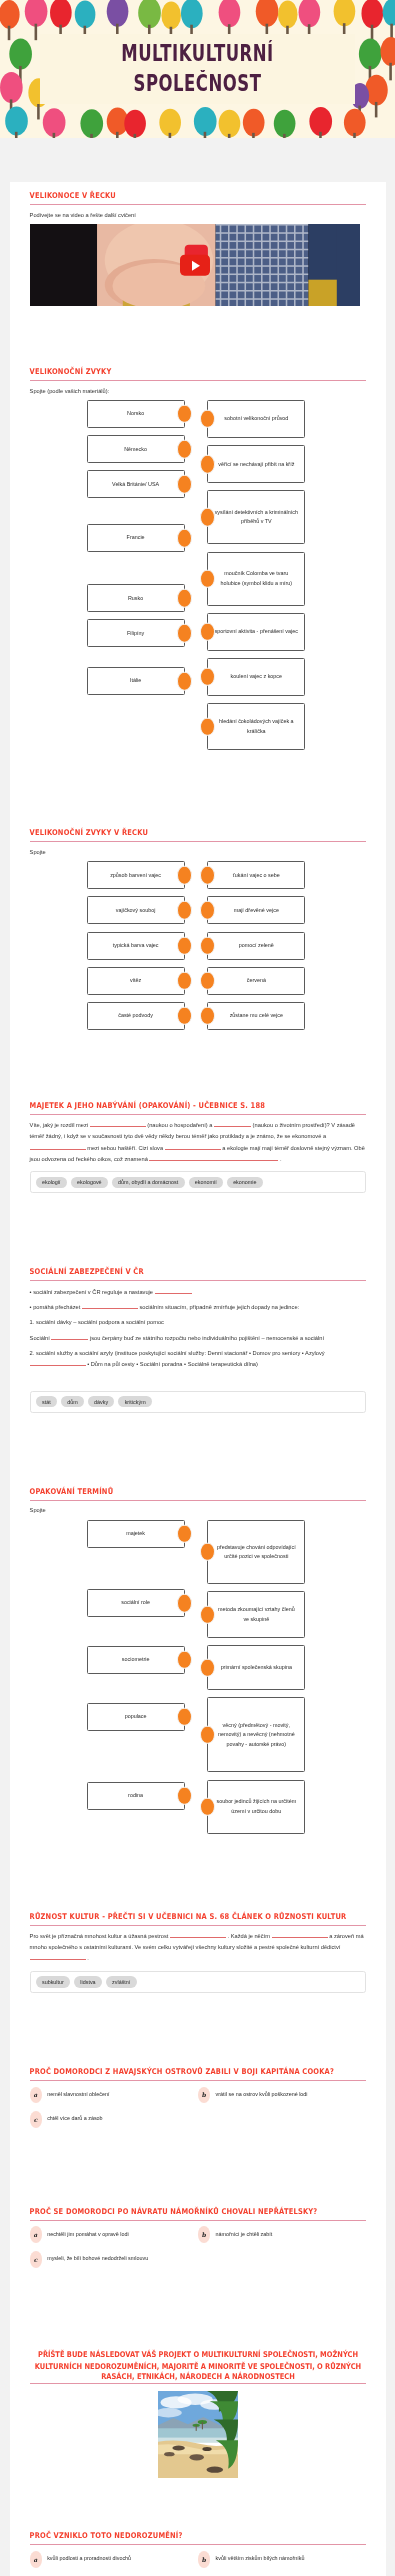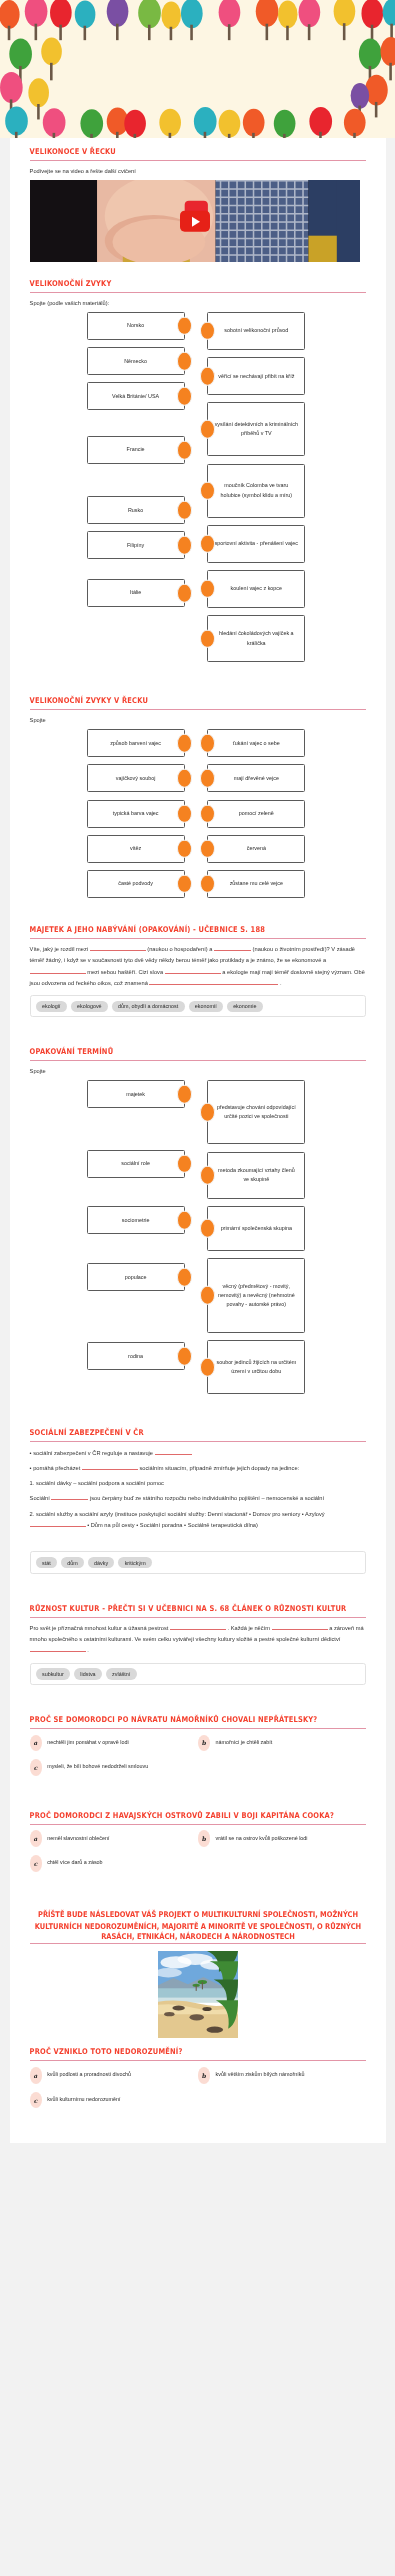--- a/index.html
+++ b/index.html
@@ -41,21 +41,21 @@
   .title-plate .t1 { font-size: 16.5px; margin-bottom: 8.2px; }
   .title-plate .t2 { font-size: 16.5px; margin-top: 5.2px; }
 
   
   .content {
     width: 376px;
     margin: 0 auto;
     background: #ffffff;
     padding: 0 0 7.2px 0;
   }
-  .sec { padding: 7.2px 19.6px 2.1px 19.6px; }
+  .sec { padding: 7.2px 19.6px 2.1px 19.6px; margin-top: 44px; }
   .sec.first { padding-top: 9.3px; }
 
   h2.head {
     font-family: "DejaVu Sans", sans-serif;
     font-weight: bold;
     font-size: 6.7px;
     line-height: 1.25;
     letter-spacing: 0.2px;
     color: #f4402e;
     margin: 0 0 2.6px 0;
@@ -259,20 +259,24 @@
             <rect x="489" y="258" width="5" height="22" fill="#6b5846"></rect>
           <ellipse cx="552" cy="240" rx="21" ry="27" fill="#3fa23c"></ellipse>
             <rect x="549" y="260" width="5" height="20" fill="#6b5846"></rect>
           <ellipse cx="622" cy="236" rx="22" ry="28" fill="#e8252e"></ellipse>
             <rect x="619" y="256" width="5" height="24" fill="#6b5846"></rect>
           <ellipse cx="688" cy="238" rx="21" ry="27" fill="#f05a28"></ellipse>
             <rect x="685" y="258" width="5" height="22" fill="#6b5846"></rect>
         </g>
       </g>
     </svg>
+    <div class="title-plate">
+      <div class="t1">MULTIKULTURNÍ</div>
+      <div class="t2">SPOLEČNOST</div>
+    </div>
   </div>
 
   <div class="content">
 
     <section class="sec first">
       <h2 class="head">VELIKONOCE V ŘECKU</h2>
       <div class="rule"></div>
       <p class="lead">Podívejte se na video a řešte další cvičení</p>
 
       <div class="video-wrap">
@@ -463,74 +467,20 @@
         <span class="chip">ekologií</span>
         <span class="chip">ekologové</span>
         <span class="chip">dům, obydlí a domácnost</span>
         <span class="chip">ekonomií</span>
         <span class="chip">ekonomie</span>
       </div>
       <div class="spacer-lg"></div>
     </section>
 
     <section class="sec">
-      <h2 class="head">OPAKOVÁNÍ TERMÍNŮ</h2>
-      <div class="rule"></div>
-      <p class="lead">Spojte</p>
-
-      <div class="match">
-        <div class="mcol left">
-          <div class="mrow">
-              <div class="mbox">majetek</div>
-              <div class="dot"></div>
-            </div>
-          <div class="mrow" style="margin-top:34px;">
-              <div class="mbox">sociální role</div>
-              <div class="dot"></div>
-            </div>
-          <div class="mrow" style="margin-top:21.6px;">
-              <div class="mbox">sociometrie</div>
-              <div class="dot"></div>
-            </div>
-          <div class="mrow" style="margin-top:21.6px;">
-              <div class="mbox">populace</div>
-              <div class="dot"></div>
-            </div>
-          <div class="mrow" style="margin-top:44px;">
-              <div class="mbox">rodina</div>
-              <div class="dot"></div>
-            </div>
-        </div>
-        <div class="mcol right">
-          <div class="mrow">
-              <div class="mbox" style="min-height:64px;">představuje chování odpovídající určité pozici ve společnosti</div>
-              <div class="dot"></div>
-            </div>
-          <div class="mrow">
-              <div class="mbox" style="min-height:47px;">metoda zkoumající vztahy členů ve skupině</div>
-              <div class="dot"></div>
-            </div>
-          <div class="mrow">
-              <div class="mbox" style="min-height:45px;">primární společenská skupina</div>
-              <div class="dot"></div>
-            </div>
-          <div class="mrow">
-              <div class="mbox" style="min-height:75px;">věcný (předmětový - movitý, nemovitý) a nevěcný (nehmotné povahy - autorské právo)</div>
-              <div class="dot"></div>
-            </div>
-          <div class="mrow">
-              <div class="mbox" style="min-height:54px;">soubor jedinců žijících na určitém území v určitou dobu</div>
-              <div class="dot"></div>
-            </div>
-        </div>
-      </div>
-      <div class="spacer-lg"></div>
-    </section>
-
-    <section class="sec">
       <h2 class="head">SOCIÁLNÍ ZABEZPEČENÍ V ČR</h2>
       <div class="rule"></div>
 
       <p class="bullet">
         <span>• sociální zabezpečení v ČR reguluje a nastavuje</span>
         <span class="blank b-md"></span>
       </p>
       <p class="bullet">
         <span>• pomáhá přecházet</span>
         <span class="blank b-lg"></span>
@@ -552,74 +502,128 @@
       <div class="chipbox">
         <span class="chip">stát</span>
         <span class="chip">dům</span>
         <span class="chip">dávky</span>
         <span class="chip">kritickým</span>
       </div>
       <div class="spacer-lg"></div>
     </section>
 
     <section class="sec">
+      <h2 class="head">OPAKOVÁNÍ TERMÍNŮ</h2>
+      <div class="rule"></div>
+      <p class="lead">Spojte</p>
+
+      <div class="match">
+        <div class="mcol left">
+          <div class="mrow">
+              <div class="mbox">majetek</div>
+              <div class="dot"></div>
+            </div>
+          <div class="mrow" style="margin-top:34px;">
+              <div class="mbox">sociální role</div>
+              <div class="dot"></div>
+            </div>
+          <div class="mrow" style="margin-top:21.6px;">
+              <div class="mbox">sociometrie</div>
+              <div class="dot"></div>
+            </div>
+          <div class="mrow" style="margin-top:21.6px;">
+              <div class="mbox">populace</div>
+              <div class="dot"></div>
+            </div>
+          <div class="mrow" style="margin-top:44px;">
+              <div class="mbox">rodina</div>
+              <div class="dot"></div>
+            </div>
+        </div>
+        <div class="mcol right">
+          <div class="mrow">
+              <div class="mbox" style="min-height:64px;">představuje chování odpovídající určité pozici ve společnosti</div>
+              <div class="dot"></div>
+            </div>
+          <div class="mrow">
+              <div class="mbox" style="min-height:47px;">metoda zkoumající vztahy členů ve skupině</div>
+              <div class="dot"></div>
+            </div>
+          <div class="mrow">
+              <div class="mbox" style="min-height:45px;">primární společenská skupina</div>
+              <div class="dot"></div>
+            </div>
+          <div class="mrow">
+              <div class="mbox" style="min-height:75px;">věcný (předmětový - movitý, nemovitý) a nevěcný (nehmotné povahy - autorské právo)</div>
+              <div class="dot"></div>
+            </div>
+          <div class="mrow">
+              <div class="mbox" style="min-height:54px;">soubor jedinců žijících na určitém území v určitou dobu</div>
+              <div class="dot"></div>
+            </div>
+        </div>
+      </div>
+      <div class="spacer-lg"></div>
+    </section>
+
+    <section class="sec">
       <h2 class="head">RŮZNOST KULTUR - PŘEČTI SI V UČEBNICI NA S. 68 ČLÁNEK O RŮZNOSTI KULTUR</h2>
       <div class="rule"></div>
       <p class="para">
         <span>Pro svět je příznačná mnohost kultur a úžasná pestrost</span>
         <span class="blank b-lg"></span>
         <span>. Každá je něčím</span>
         <span class="blank b-lg"></span>
         <span>a zároveň má mnoho společného s ostatními kulturami. Ve svém celku vytvářejí všechny kultury složité a pestré společné kulturní dědictví</span>
         <span class="blank b-lg"></span>
         <span>.</span>
       </p>
       <div class="chipbox">
         <span class="chip">subkultur</span>
         <span class="chip">lidstva</span>
         <span class="chip">zvláštní</span>
       </div>
       <div class="spacer-lg"></div>
     </section>
 
     <section class="sec">
+      <h2 class="head">PROČ DOMORODCI Z HAVAJSKÝCH OSTROVŮ ZABILI V BOJI KAPITÁNA COOKA?</h2>
+      <div class="rule"></div>
+      <div class="quiz">
+        <div class="qopt">
+          <div class="qmark">a</div>
+          <div class="qtext">neměl slavnostní oblečení</div>
+        </div>
+        <div class="qopt">
+          <div class="qmark">b</div>
+          <div class="qtext">vrátil se na ostrov kvůli poškozené lodi</div>
+        </div>
+        <div class="qopt">
+          <div class="qmark">c</div>
+          <div class="qtext">chtěl více darů a zásob</div>
+        </div>
+      </div>
+      <div class="spacer-lg"></div>
+    </section>
+
+    <section class="sec">
       <h2 class="head">PROČ SE DOMORODCI PO NÁVRATU NÁMOŘNÍKŮ CHOVALI NEPŘÁTELSKY?</h2>
       <div class="rule"></div>
       <div class="quiz">
         <div class="qopt">
           <div class="qmark">a</div>
           <div class="qtext">nechtěli jim pomáhat v opravě lodi</div>
         </div>
         <div class="qopt">
           <div class="qmark">b</div>
           <div class="qtext">námořníci je chtěli zabít</div>
         </div>
         <div class="qopt">
           <div class="qmark">c</div>
           <div class="qtext">mysleli, že bílí bohové nedodrželi smlouvu</div>
-        </div>
-      </div>
-      <div class="spacer-lg"></div>
-    </section>
-
-    <section class="sec">
-      <h2 class="head">PROČ DOMORODCI Z HAVAJSKÝCH OSTROVŮ ZABILI V BOJI KAPITÁNA COOKA?</h2>
-      <div class="rule"></div>
-      <div class="quiz">
-        <div class="qopt">
-          <div class="qmark">a</div>
-          <div class="qtext">neměl slavnostní oblečení</div>
-        </div>
-        <div class="qopt">
-          <div class="qmark">b</div>
-          <div class="qtext">vrátil se na ostrov kvůli poškozené lodi</div>
-        </div>
-        <div class="qopt">
-          <div class="qmark">c</div>
-          <div class="qtext">chtěl více darů a zásob</div>
         </div>
       </div>
       <div class="spacer-lg"></div>
     </section>
 
     <section class="sec">
       <div class="final-head">PŘÍŠTĚ BUDE NÁSLEDOVAT VÁŠ PROJEKT O MULTIKULTURNÍ SPOLEČNOSTI, MOŽNÝCH KULTURNÍCH NEDOROZUMĚNÍCH, MAJORITĚ A MINORITĚ VE SPOLEČNOSTI, O RŮZNÝCH RASÁCH, ETNIKÁCH, NÁRODECH A NÁRODNOSTECH</div>
       <div class="rule"></div>
       <div class="photo-wrap">
         <svg class="beach" viewBox="0 0 155 168" preserveAspectRatio="none">

